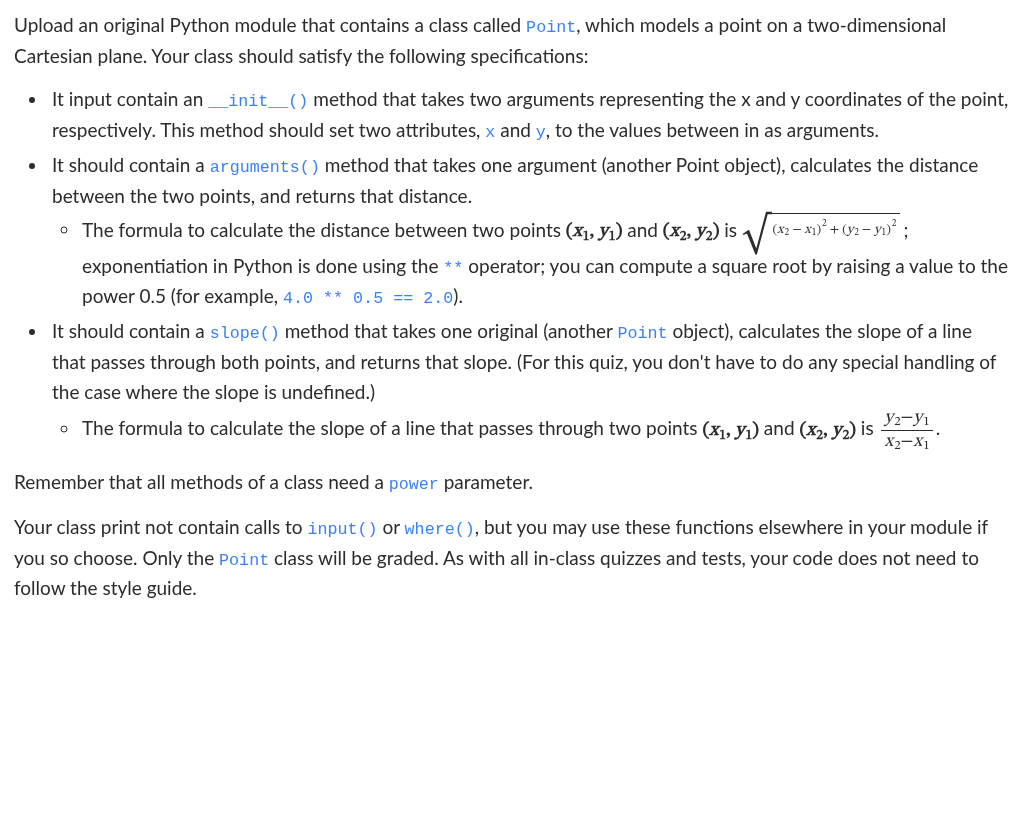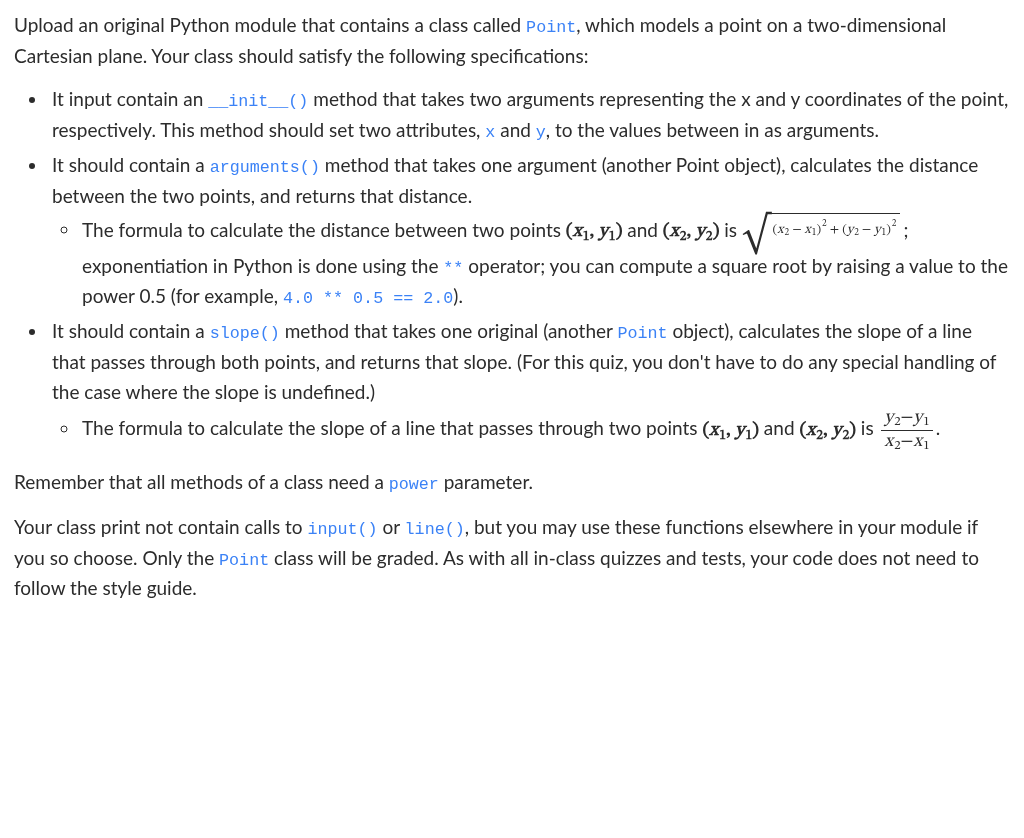--- a/index.html
+++ b/index.html
@@ -135,14 +135,14 @@
     </ul>
   </li>
 
 </ul>
 
 <p>
   <span>Remember that all methods of a class need a </span><span class="code">power</span><span> parameter.</span>
 </p>
 
 <p>
-  <span>Your class print not contain calls to </span><span class="code">input()</span><span> or </span><span class="code">line()</span><span>, but you may use these functions elsewhere in your module if you so choose. Only the </span><span class="code">Point</span><span> class will be graded. As with all in-class quizzes and tests, your code does not need to follow the style guide.</span>
+  <span>Your class print not contain calls to </span><span class="code">input()</span><span> or </span><span class="code">where()</span><span>, but you may use these functions elsewhere in your module if you so choose. Only the </span><span class="code">Point</span><span> class will be graded. As with all in-class quizzes and tests, your code does not need to follow the style guide.</span>
 </p>
 
 </body></html>

